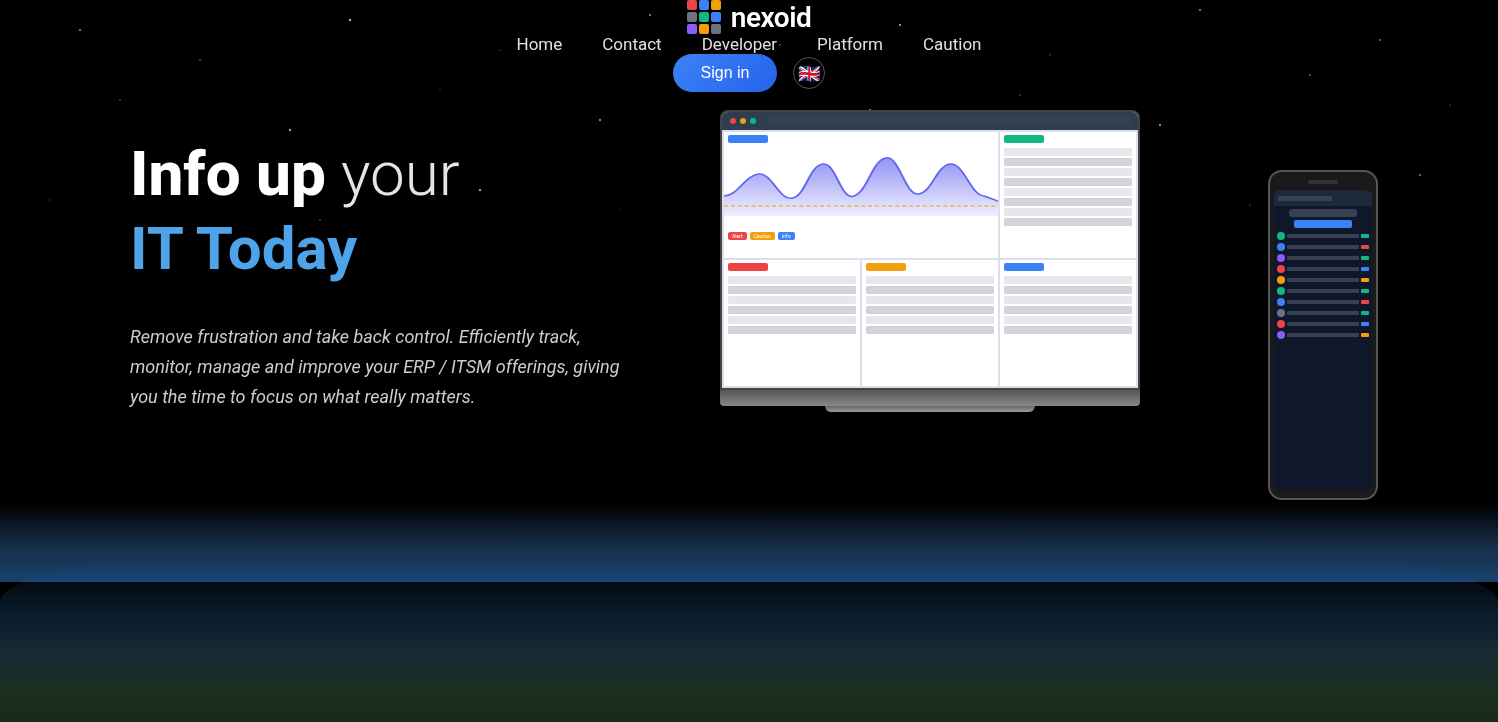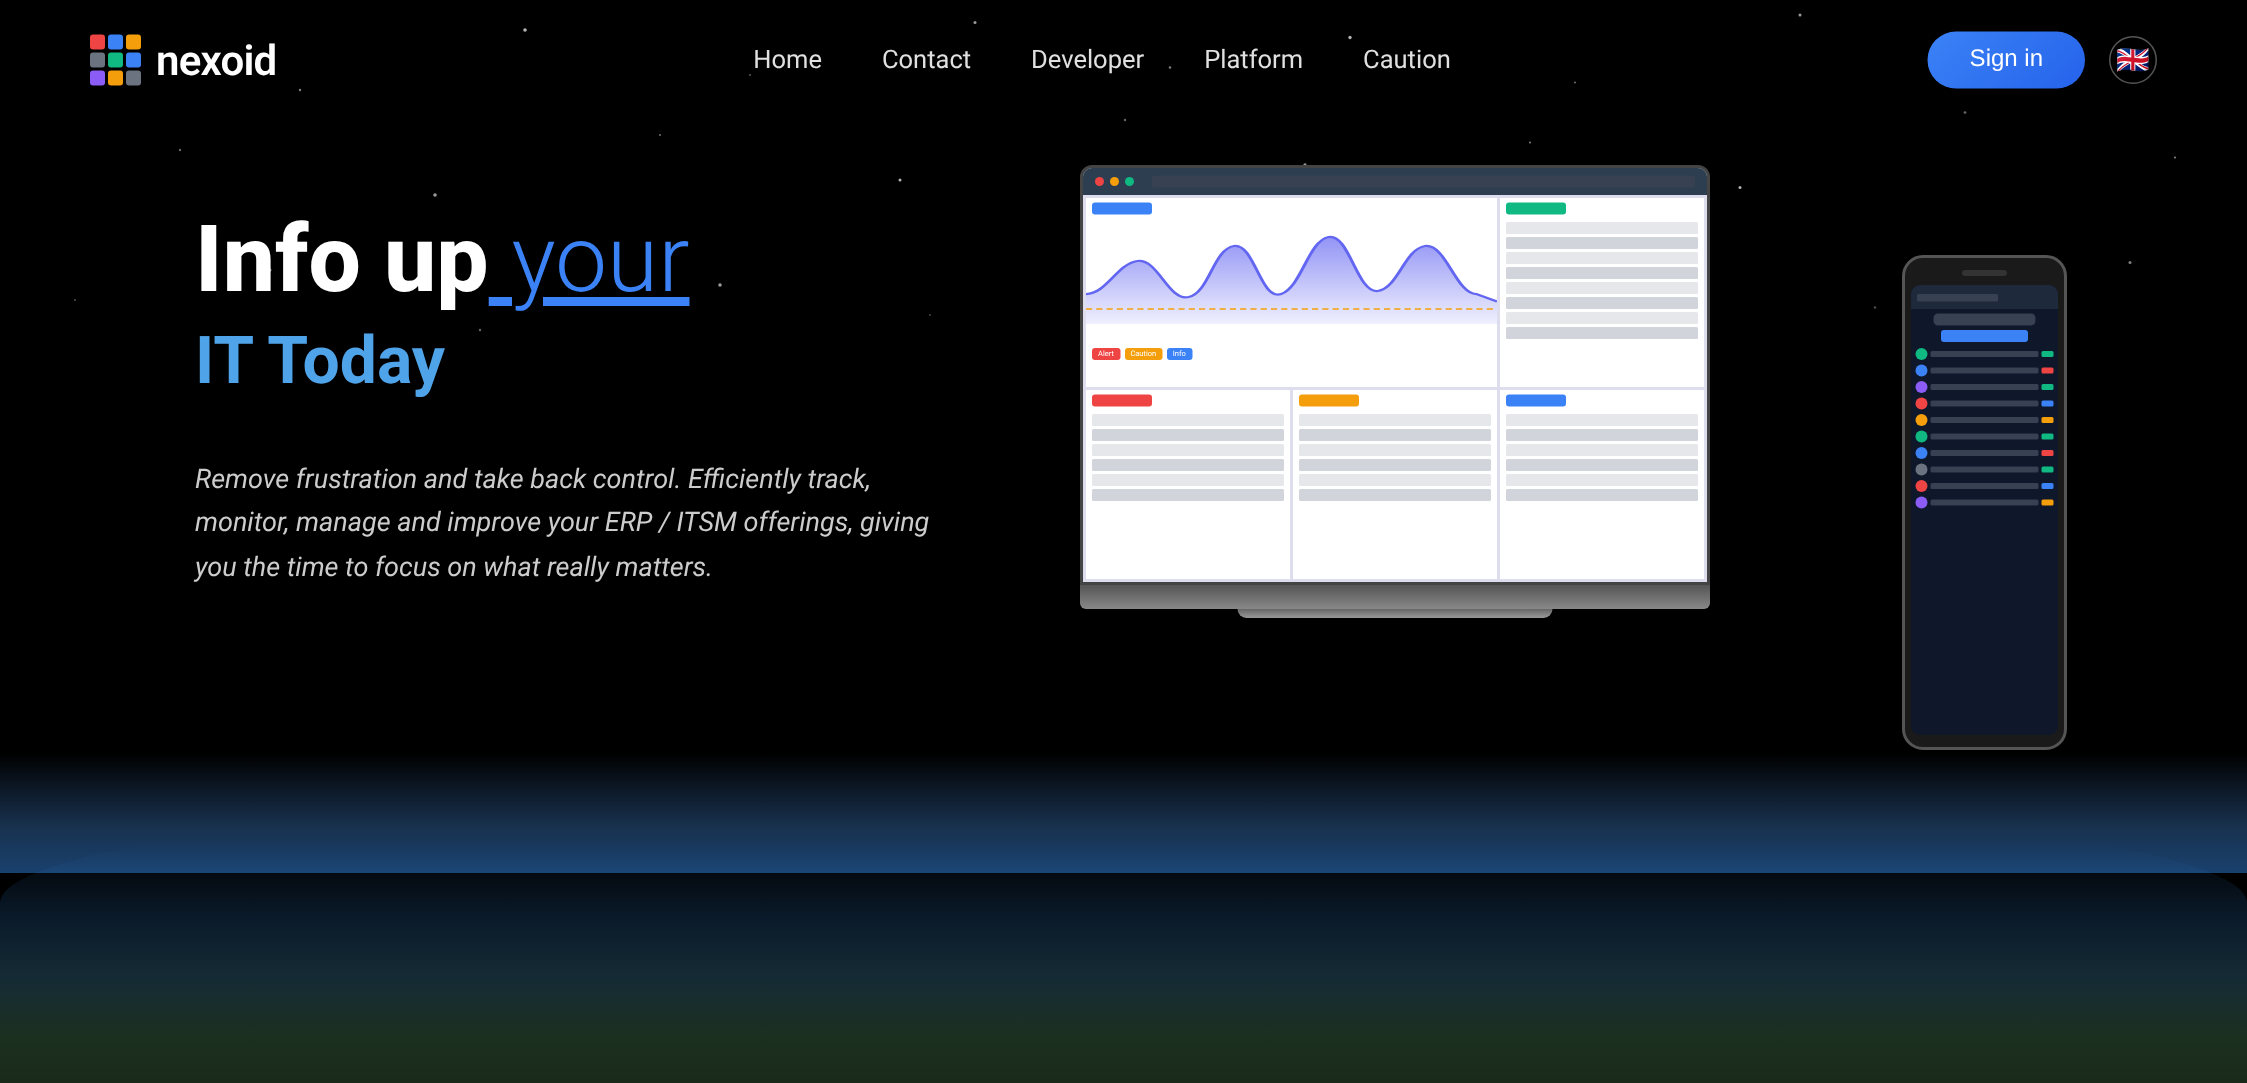--- a/index.html
+++ b/index.html
@@ -87,20 +87,21 @@
 
     
     nav {
       position: relative;
       z-index: 10;
       display: flex;
       align-items: center;
       justify-content: space-between;
       padding: 0 60px;
       height: 80px;
+      flex-direction: column;
     }
 
     .logo {
       display: flex;
       align-items: center;
       gap: 10px;
     }
 
     .logo-grid {
       display: grid;
@@ -190,26 +191,25 @@
       margin-bottom: 8px;
     }
 
     .hero-title .bold-part {
       font-weight: 800;
       color: #fff;
     }
 
     .hero-title .light-part {
       font-weight: 300;
-      color: #3b82f6;
-      text-decoration: underline;
+      color: #e5e5e5;
     }
 
     .hero-title-blue {
-      font-size: 44px;
+      font-size: 60px;
       font-weight: 700;
       color: #4fa3e8;
       line-height: 1.1;
       margin-bottom: 40px;
     }
 
     .hero-desc {
       font-size: 18px;
       color: #ccc;
       line-height: 1.65;

